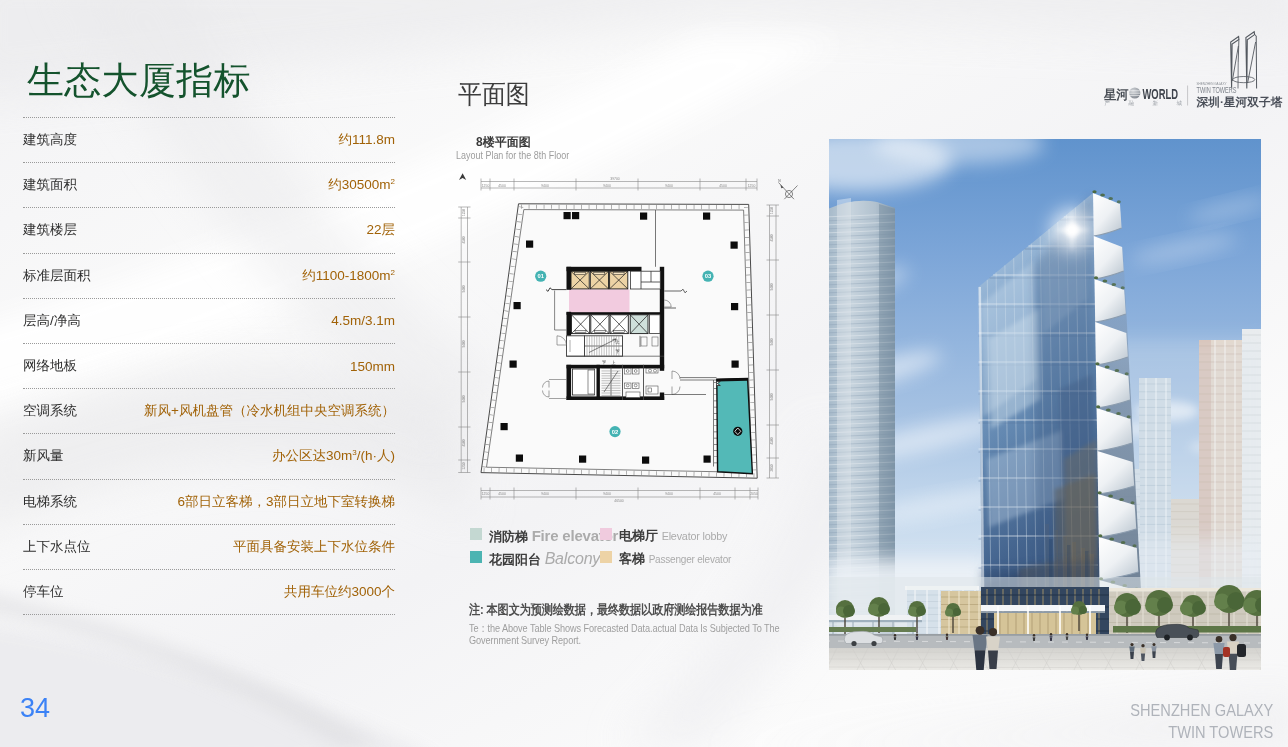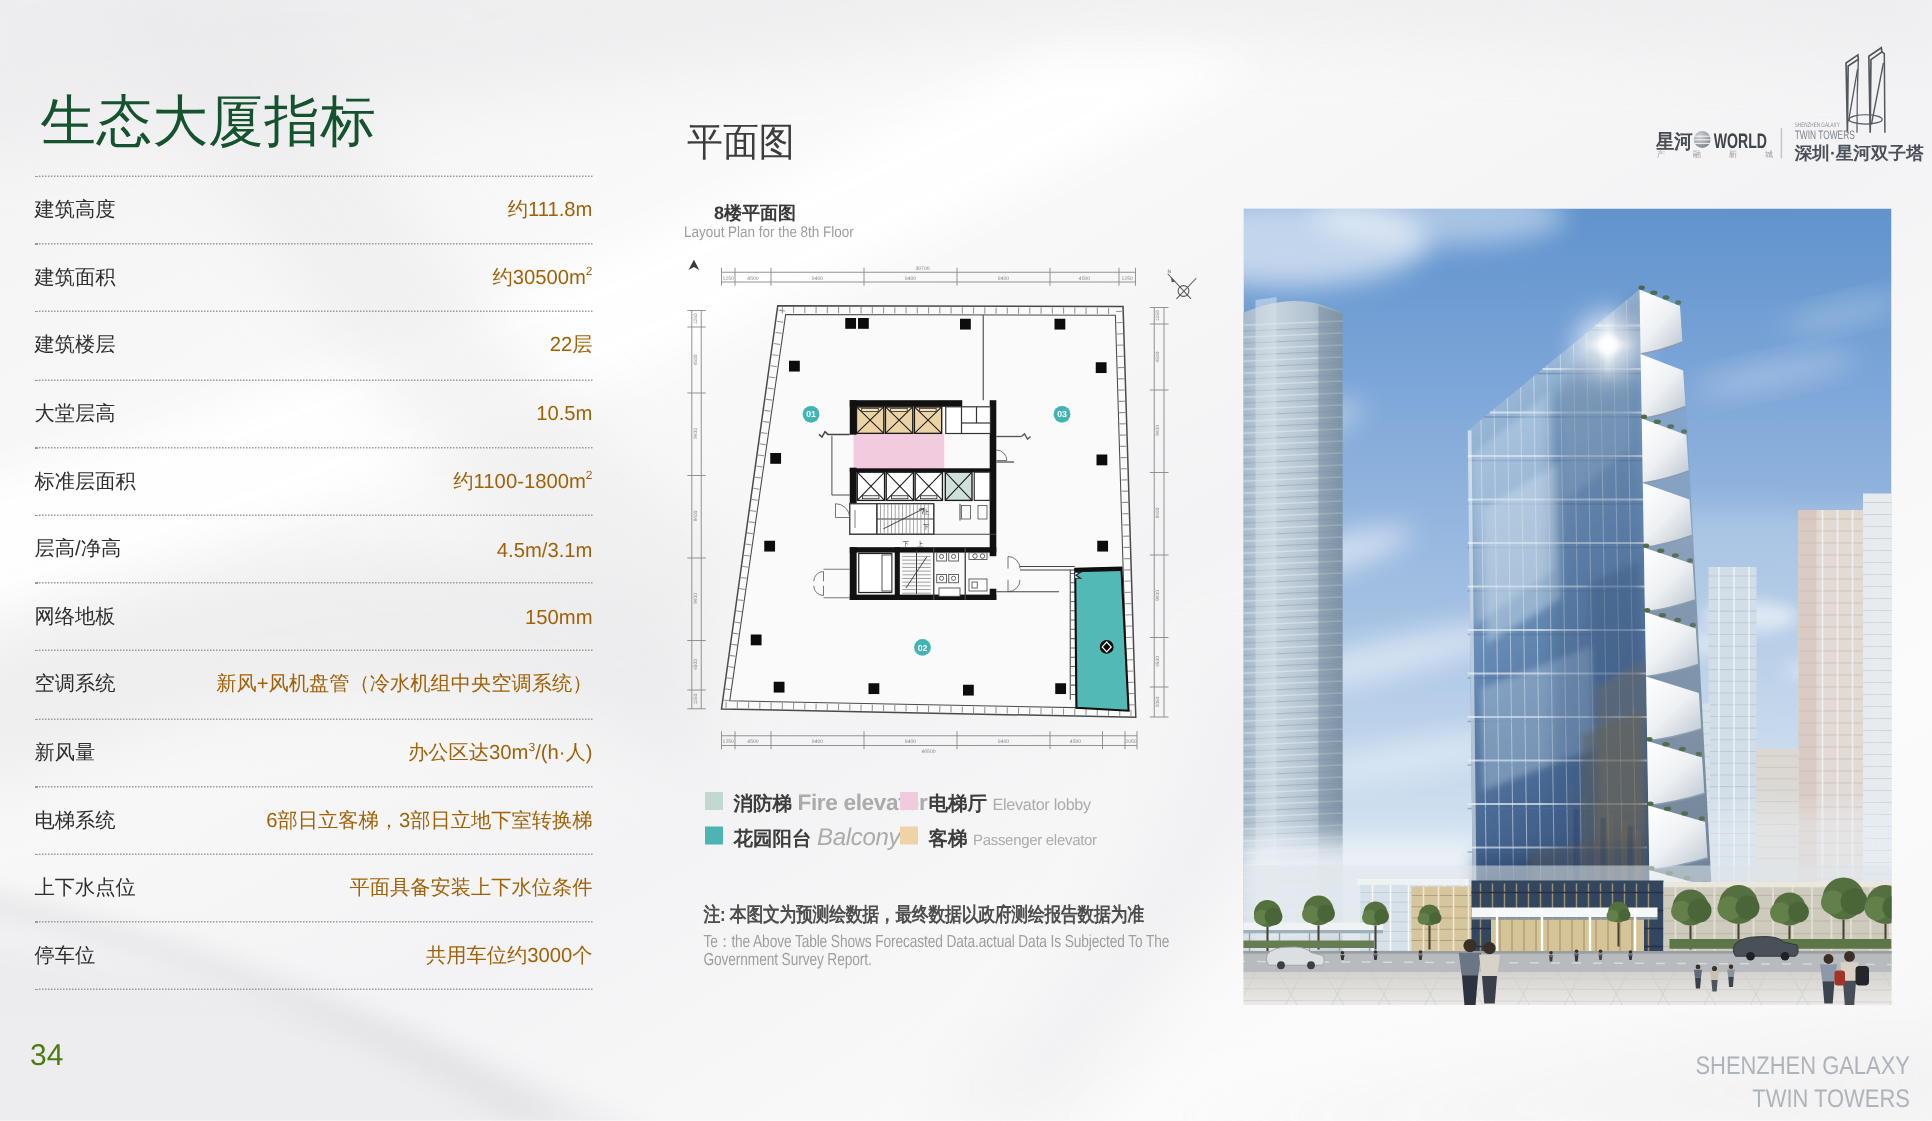--- a/index.html
+++ b/index.html
@@ -50,24 +50,20 @@
       <span class="tl">建筑高度</span>
       <span class="tv">约111.8m</span>
     </div>
   <div class="trow">
       <span class="tl">建筑面积</span>
       <span class="tv">约30500m<sup>2</sup></span>
     </div>
   <div class="trow">
       <span class="tl">建筑楼层</span>
       <span class="tv">22层</span>
-    </div>
-  <div class="trow">
-      <span class="tl">大堂层高</span>
-      <span class="tv">10.5m</span>
     </div>
   <div class="trow">
       <span class="tl">标准层面积</span>
       <span class="tv">约1100-1800m<sup>2</sup></span>
     </div>
   <div class="trow">
       <span class="tl">层高/净高</span>
       <span class="tv">4.5m/3.1m</span>
     </div>
   <div class="trow">
@@ -1097,15 +1093,15 @@
 <path d="M256.8,498.1 L259.2,498.1 L258.8,501 L257.2,501 Z" fill="#334"></path>
 <circle cx="66" cy="496.2" r="1.2" fill="#3a3028"></circle>
 <path d="M64.4,497.7 L67.6,497.7 L67.2,498.3 L64.8,498.3 Z" fill="#4a4a52"></path>
 <path d="M64.8,498.3 L67.2,498.3 L66.8,501 L65.2,501 Z" fill="#333"></path>
 
 <rect x="394" y="508" width="7" height="10" rx="2" fill="#a33326"></rect>
 <rect x="408" y="505" width="9" height="13" rx="2.5" fill="#23262b"></rect>
 </g>
 </svg>
 
-<div class="abs" style="left:20px;top:693px;font-size:20px;color:#4d7c0f;">34</div>
+<div class="abs" style="left:20px;top:693px;font-size:27px;color:#3b82f6;">34</div>
 
 <div class="abs" style="right:15px;top:700px;text-align:right;font-size:17px;color:#afb3ba;line-height:21.5px;transform:scaleX(0.86);transform-origin:100% 0;">SHENZHEN GALAXY<br>TWIN TOWERS</div>
 
 </body></html>

